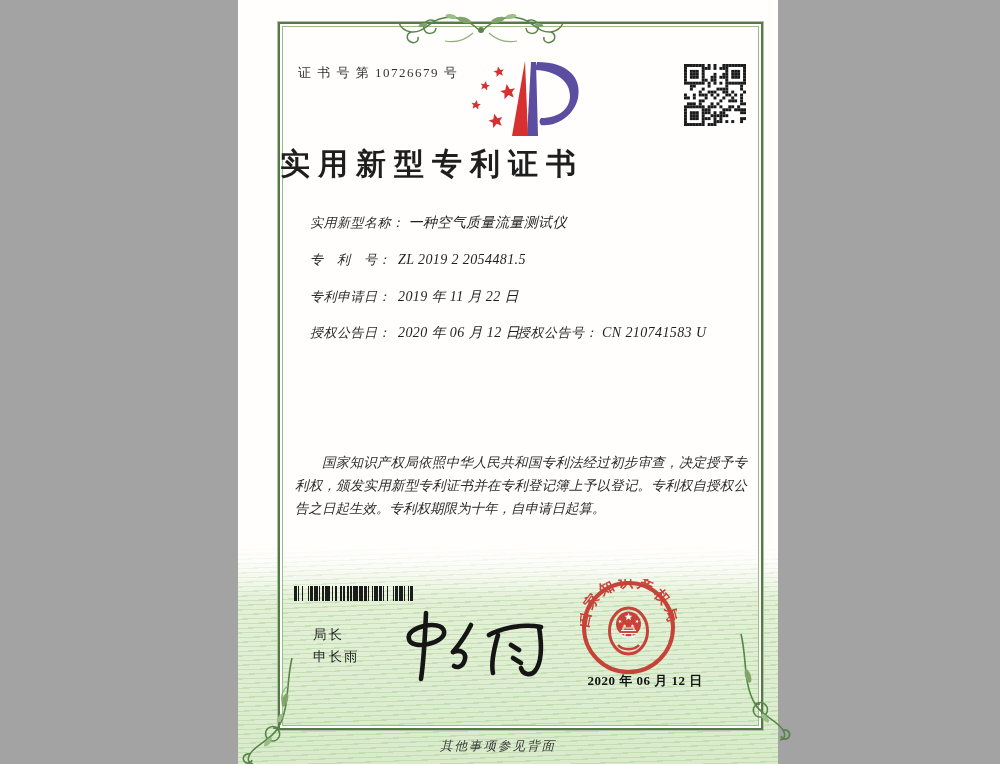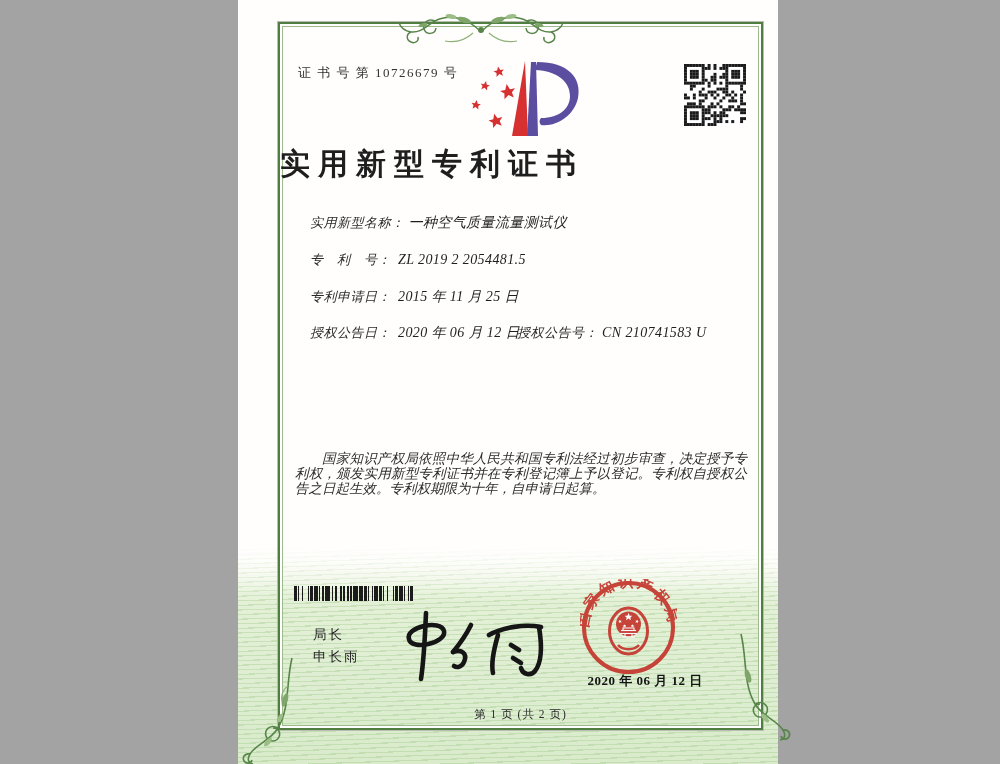--- a/index.html
+++ b/index.html
@@ -27,21 +27,21 @@
   .qr{position:absolute;left:404px;top:40px;width:62px;height:62px;background:#fff;}
   .title{position:absolute;left:0;top:120px;width:100%;
          font-size:30px;font-weight:700;letter-spacing:8px;color:#1e1e1e;white-space:nowrap;}
 
   .fields{position:absolute;left:30px;top:189px;width:445px;}
   .frow{position:relative;height:36.8px;white-space:nowrap;font-style:italic;}
   .flabel{display:inline-block;min-width:84px;font-size:13px;letter-spacing:.5px;color:#2a2a2a;}
   .fval{font-size:14px;letter-spacing:.4px;color:#1f1f1f;}
   .grant2{position:absolute;left:207px;top:0;}
 
-  .paras{position:absolute;left:15px;top:427px;width:452px;font-size:13.5px;line-height:15px;
+  .paras{position:absolute;left:15px;top:427px;width:452px;font-size:13.5px;line-height:23px;
          text-align:justify;font-style:italic;color:#2b2b2b;}
   .paras p{margin:0;text-indent:2em;}
 
   .barcode{position:absolute;left:14px;top:562px;width:160px;height:15px;display:flex;align-items:stretch;overflow:hidden;}
   .barcode i{display:block;height:100%;}
 
   .chief{position:absolute;left:33px;top:600px;font-size:13.5px;line-height:22px;letter-spacing:2px;color:#1f1f1f;}
   .signature{position:absolute;left:115px;top:583px;width:160px;height:80px;}
 
   .seal{position:absolute;left:300px;top:555px;width:97px;height:97px;opacity:.93;}
@@ -339,21 +339,21 @@
         <div class="frow">
           <span class="flabel">实用新型名称：</span>
           <span class="fval">一种空气质量流量测试仪</span>
         </div>
         <div class="frow">
           <span class="flabel">专　利　号：</span>
           <span class="fval">ZL 2019 2 2054481.5</span>
         </div>
         <div class="frow">
           <span class="flabel">专利申请日：</span>
-          <span class="fval">2015 年 11 月 25 日</span>
+          <span class="fval">2019 年 11 月 22 日</span>
         </div>
         <div class="frow">
           <span class="flabel">授权公告日：</span>
           <span class="fval">2020 年 06 月 12 日</span>
           <span class="grant2">
             <span class="flabel" style="min-width:0">授权公告号：</span>
             <span class="fval">CN 210741583 U</span>
           </span>
         </div>
       </div>
@@ -464,17 +464,17 @@
             <path d="M40,54.5 h17"></path>
             <path d="M45,54.5 v3.5 M52,54.5 v3.5"></path>
             <path d="M42,58 h13"></path>
           </g>
           <path d="M38,66 a12,8 0 0 0 21,0" fill="none" stroke="#c5372e" stroke-width="2.5"></path>
           <path d="M39,72 q9.5,6 19,0" fill="none" stroke="#c5372e" stroke-width="2"></path>
         </g>
       </svg>
       <div class="seal-date">2020 年 06 月 12 日</div>
 
-      <div class="page-num">第 1 页 (共 2 页)</div>
     </div>
 
+    <div class="back-note">其他事项参见背面</div>
   </div>
 </div>
 
 </body></html>

